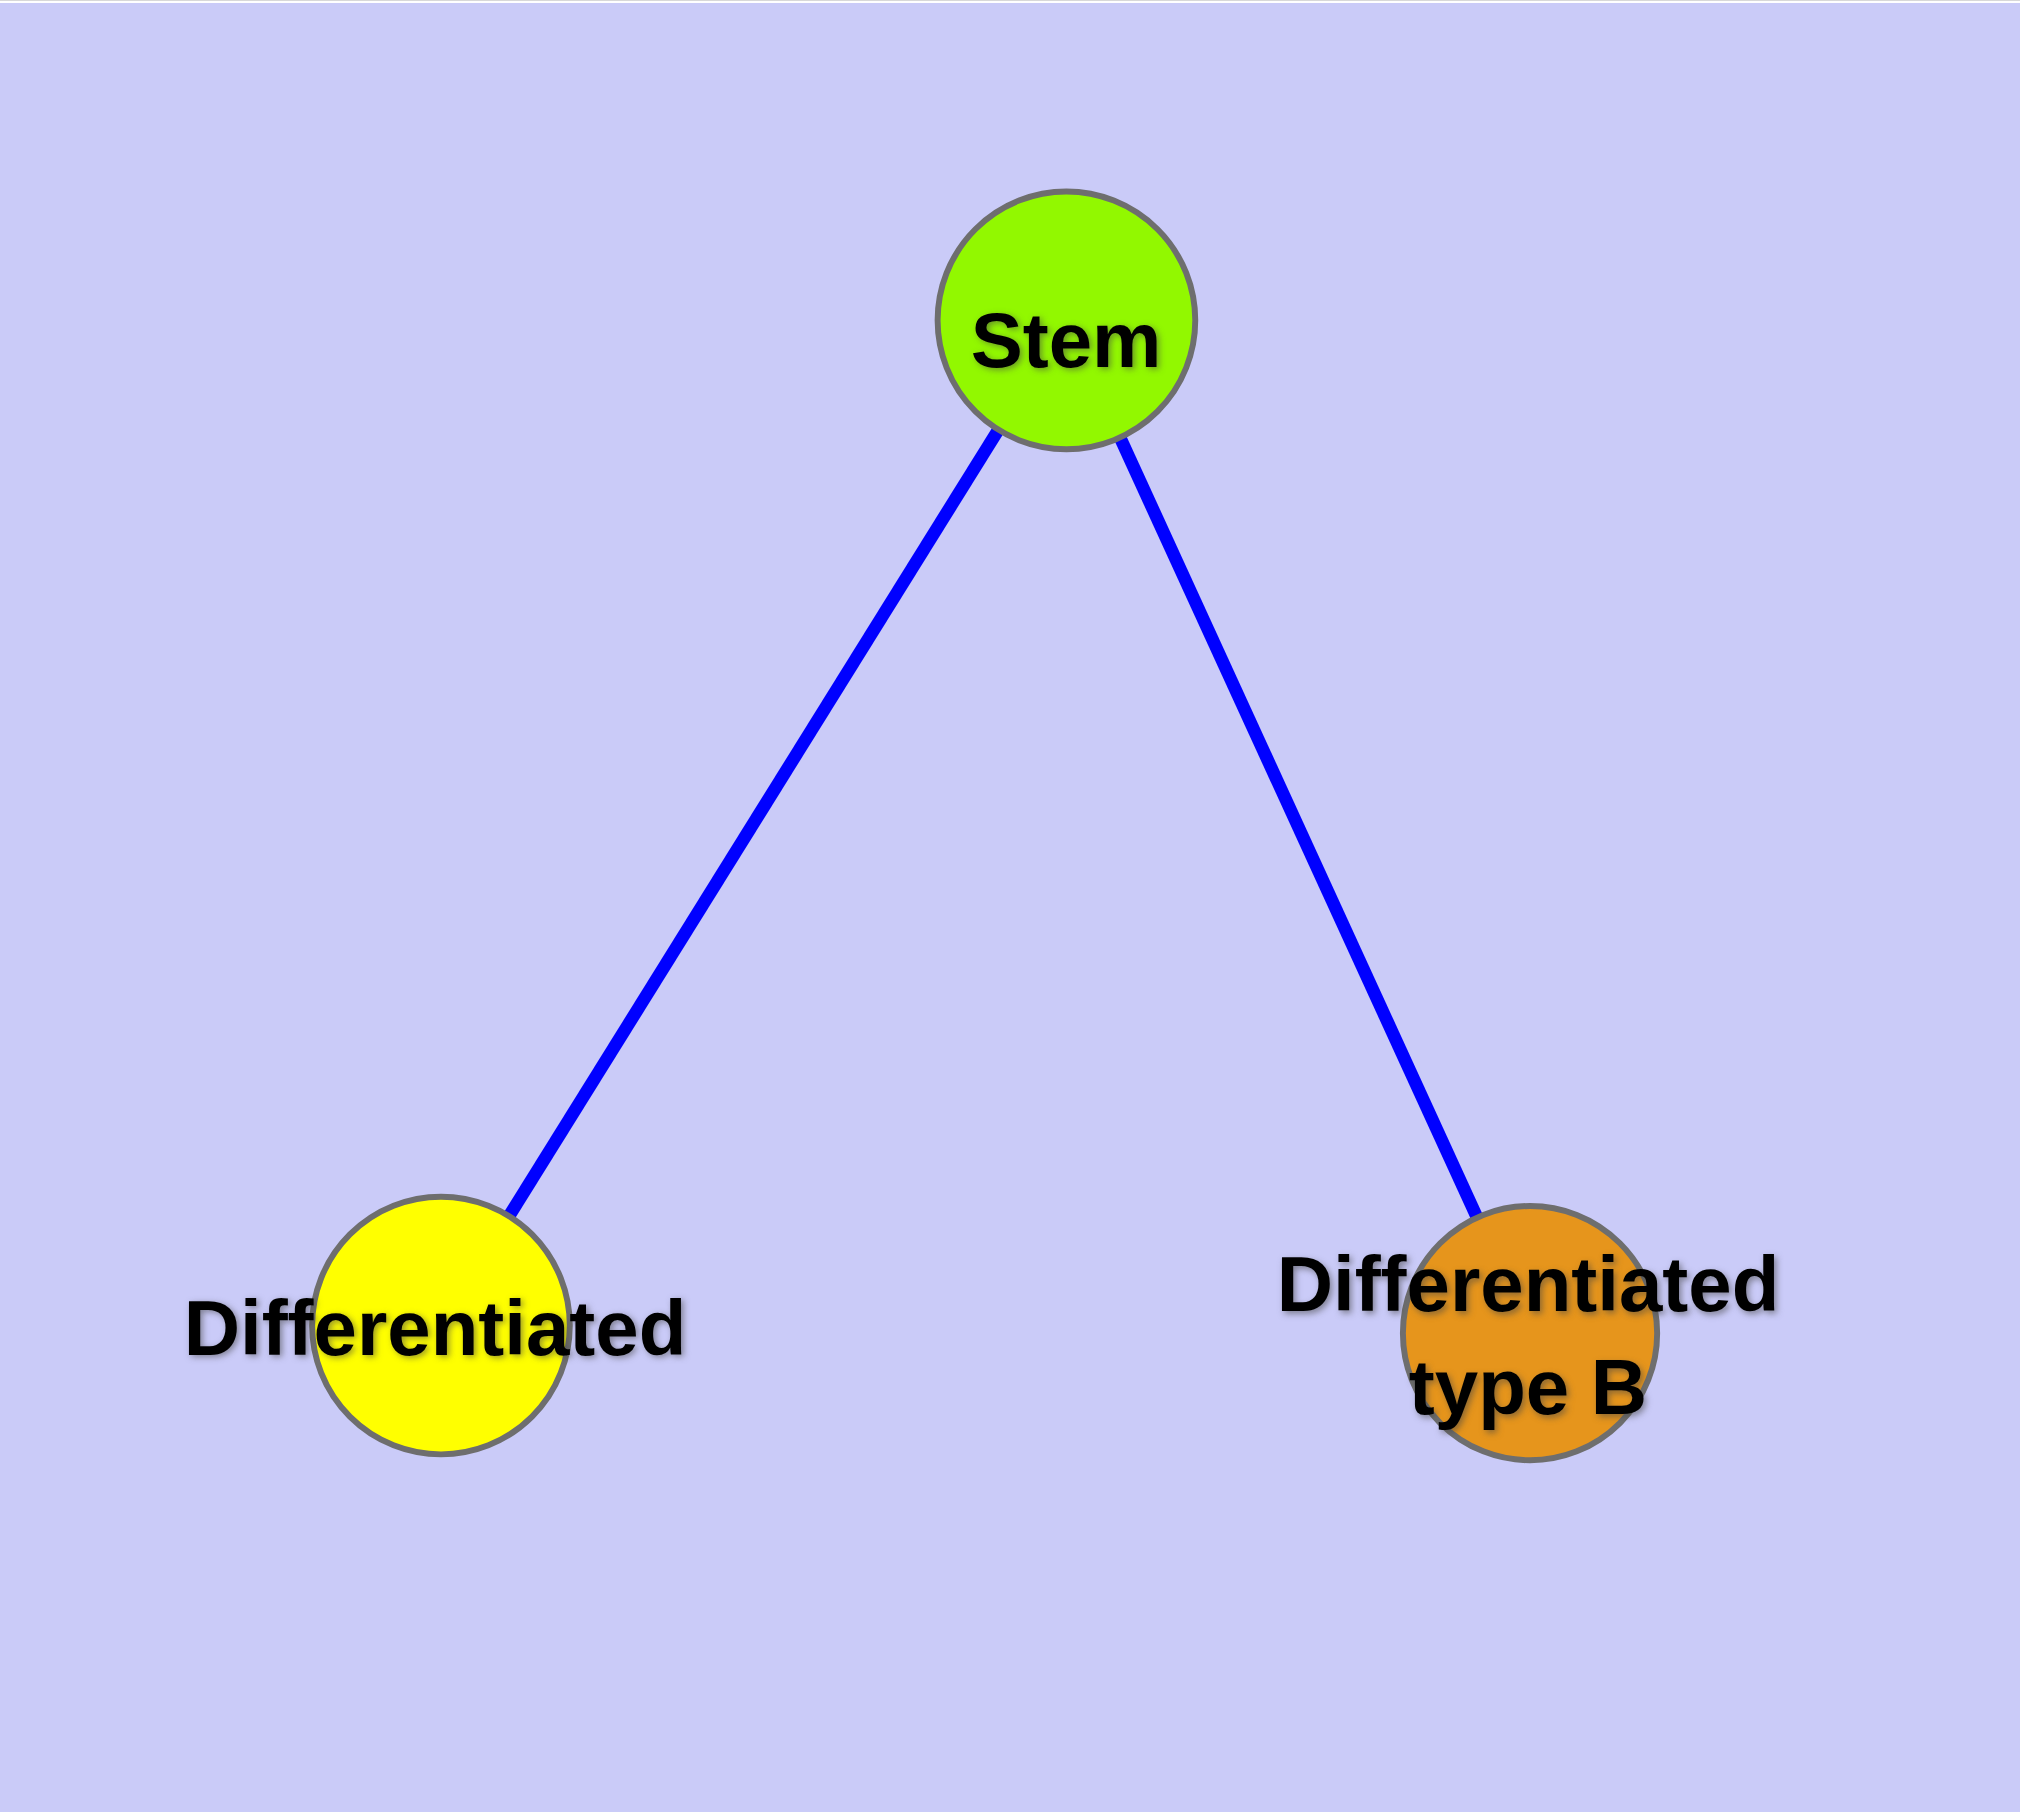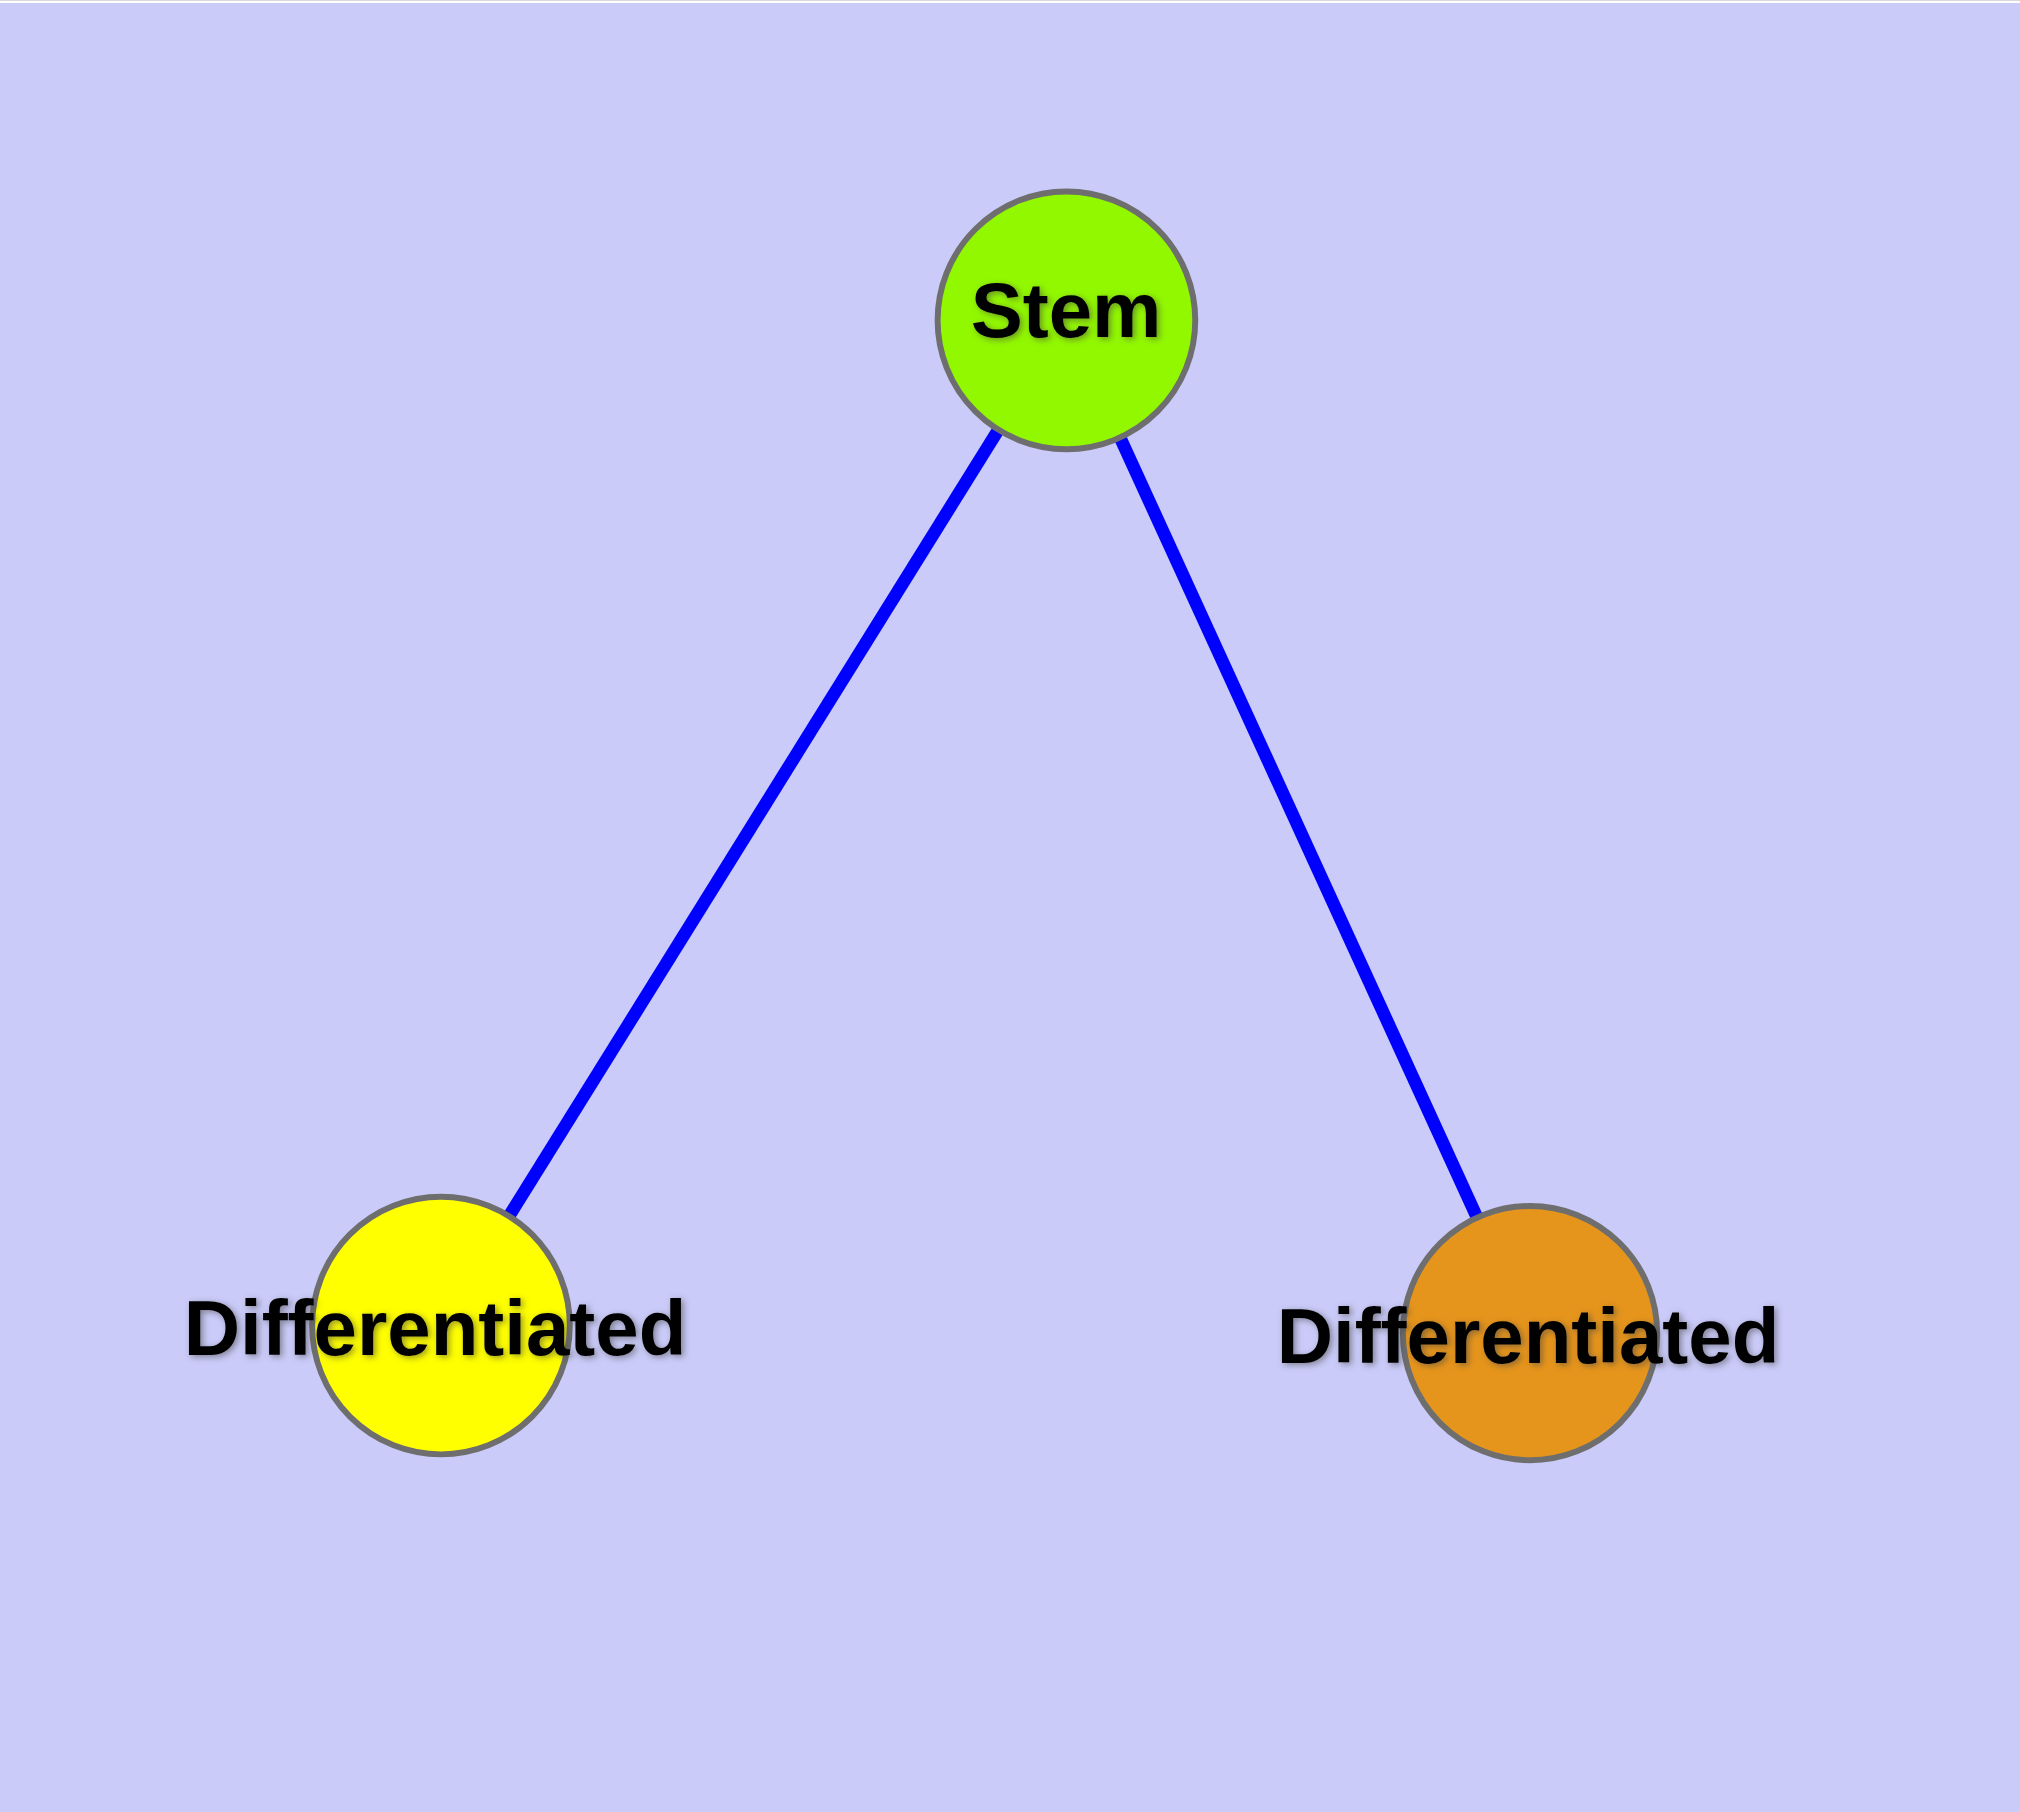--- a/index.html
+++ b/index.html
@@ -61,26 +61,27 @@
       <line x1="1258" y1="378" x2="1805" y2="1573"></line>
     </g>
 
     <g stroke-width="7" stroke="#6E6E6E">
       <circle cx="1258" cy="378" r="152" fill="#92F800"></circle>
       <circle cx="520" cy="1564" r="152" fill="#FFFF00"></circle>
       <circle cx="1805" cy="1573" r="150" fill="#E6951C"></circle>
     </g>
   </svg>
 
-  <div class="node-label" style="left:1066px; top:310px;">
+  <div class="node-label" style="left:1066px; top:340px;">
     <div>Stem</div>
   </div>
 
   <div class="node-label" style="left:435px; top:1328px;">
     <div>Differentiated</div>
   </div>
 
   <div class="node-label" style="left:1528px; top:1336px;">
     <div>Differentiated</div>
+    <div>type B</div>
   </div>
 
 </div>
 
 
 </body></html>

